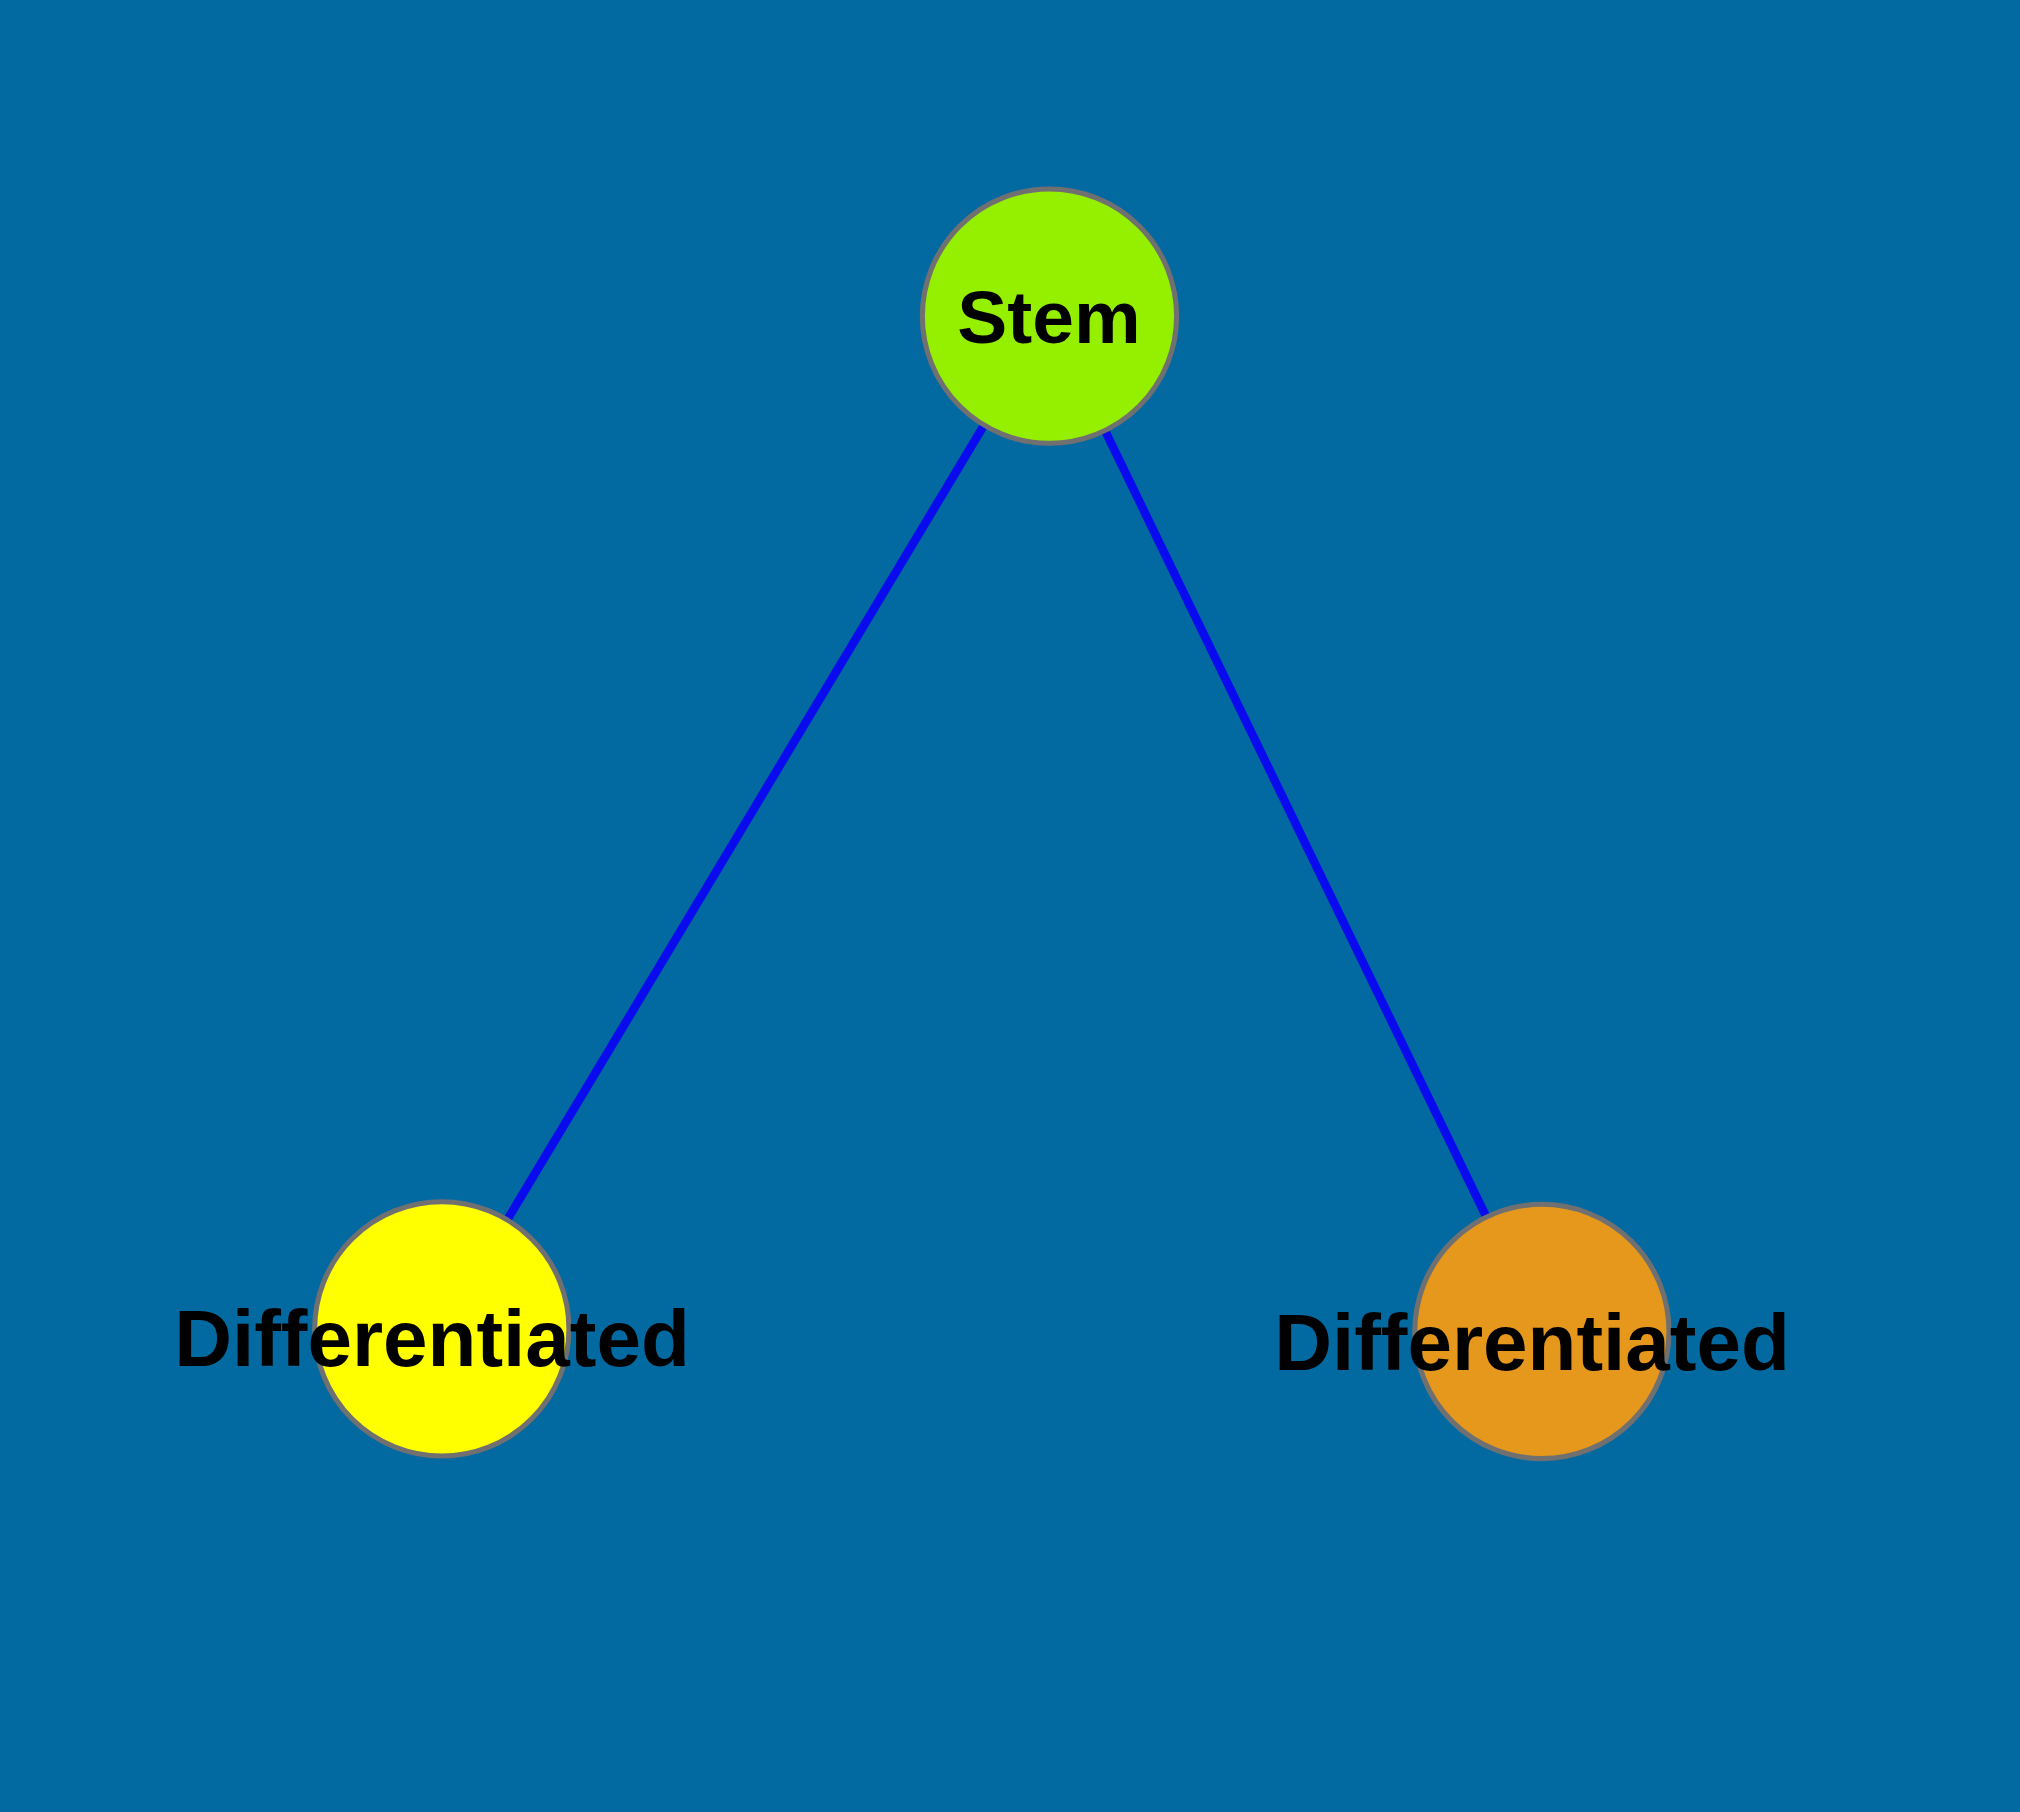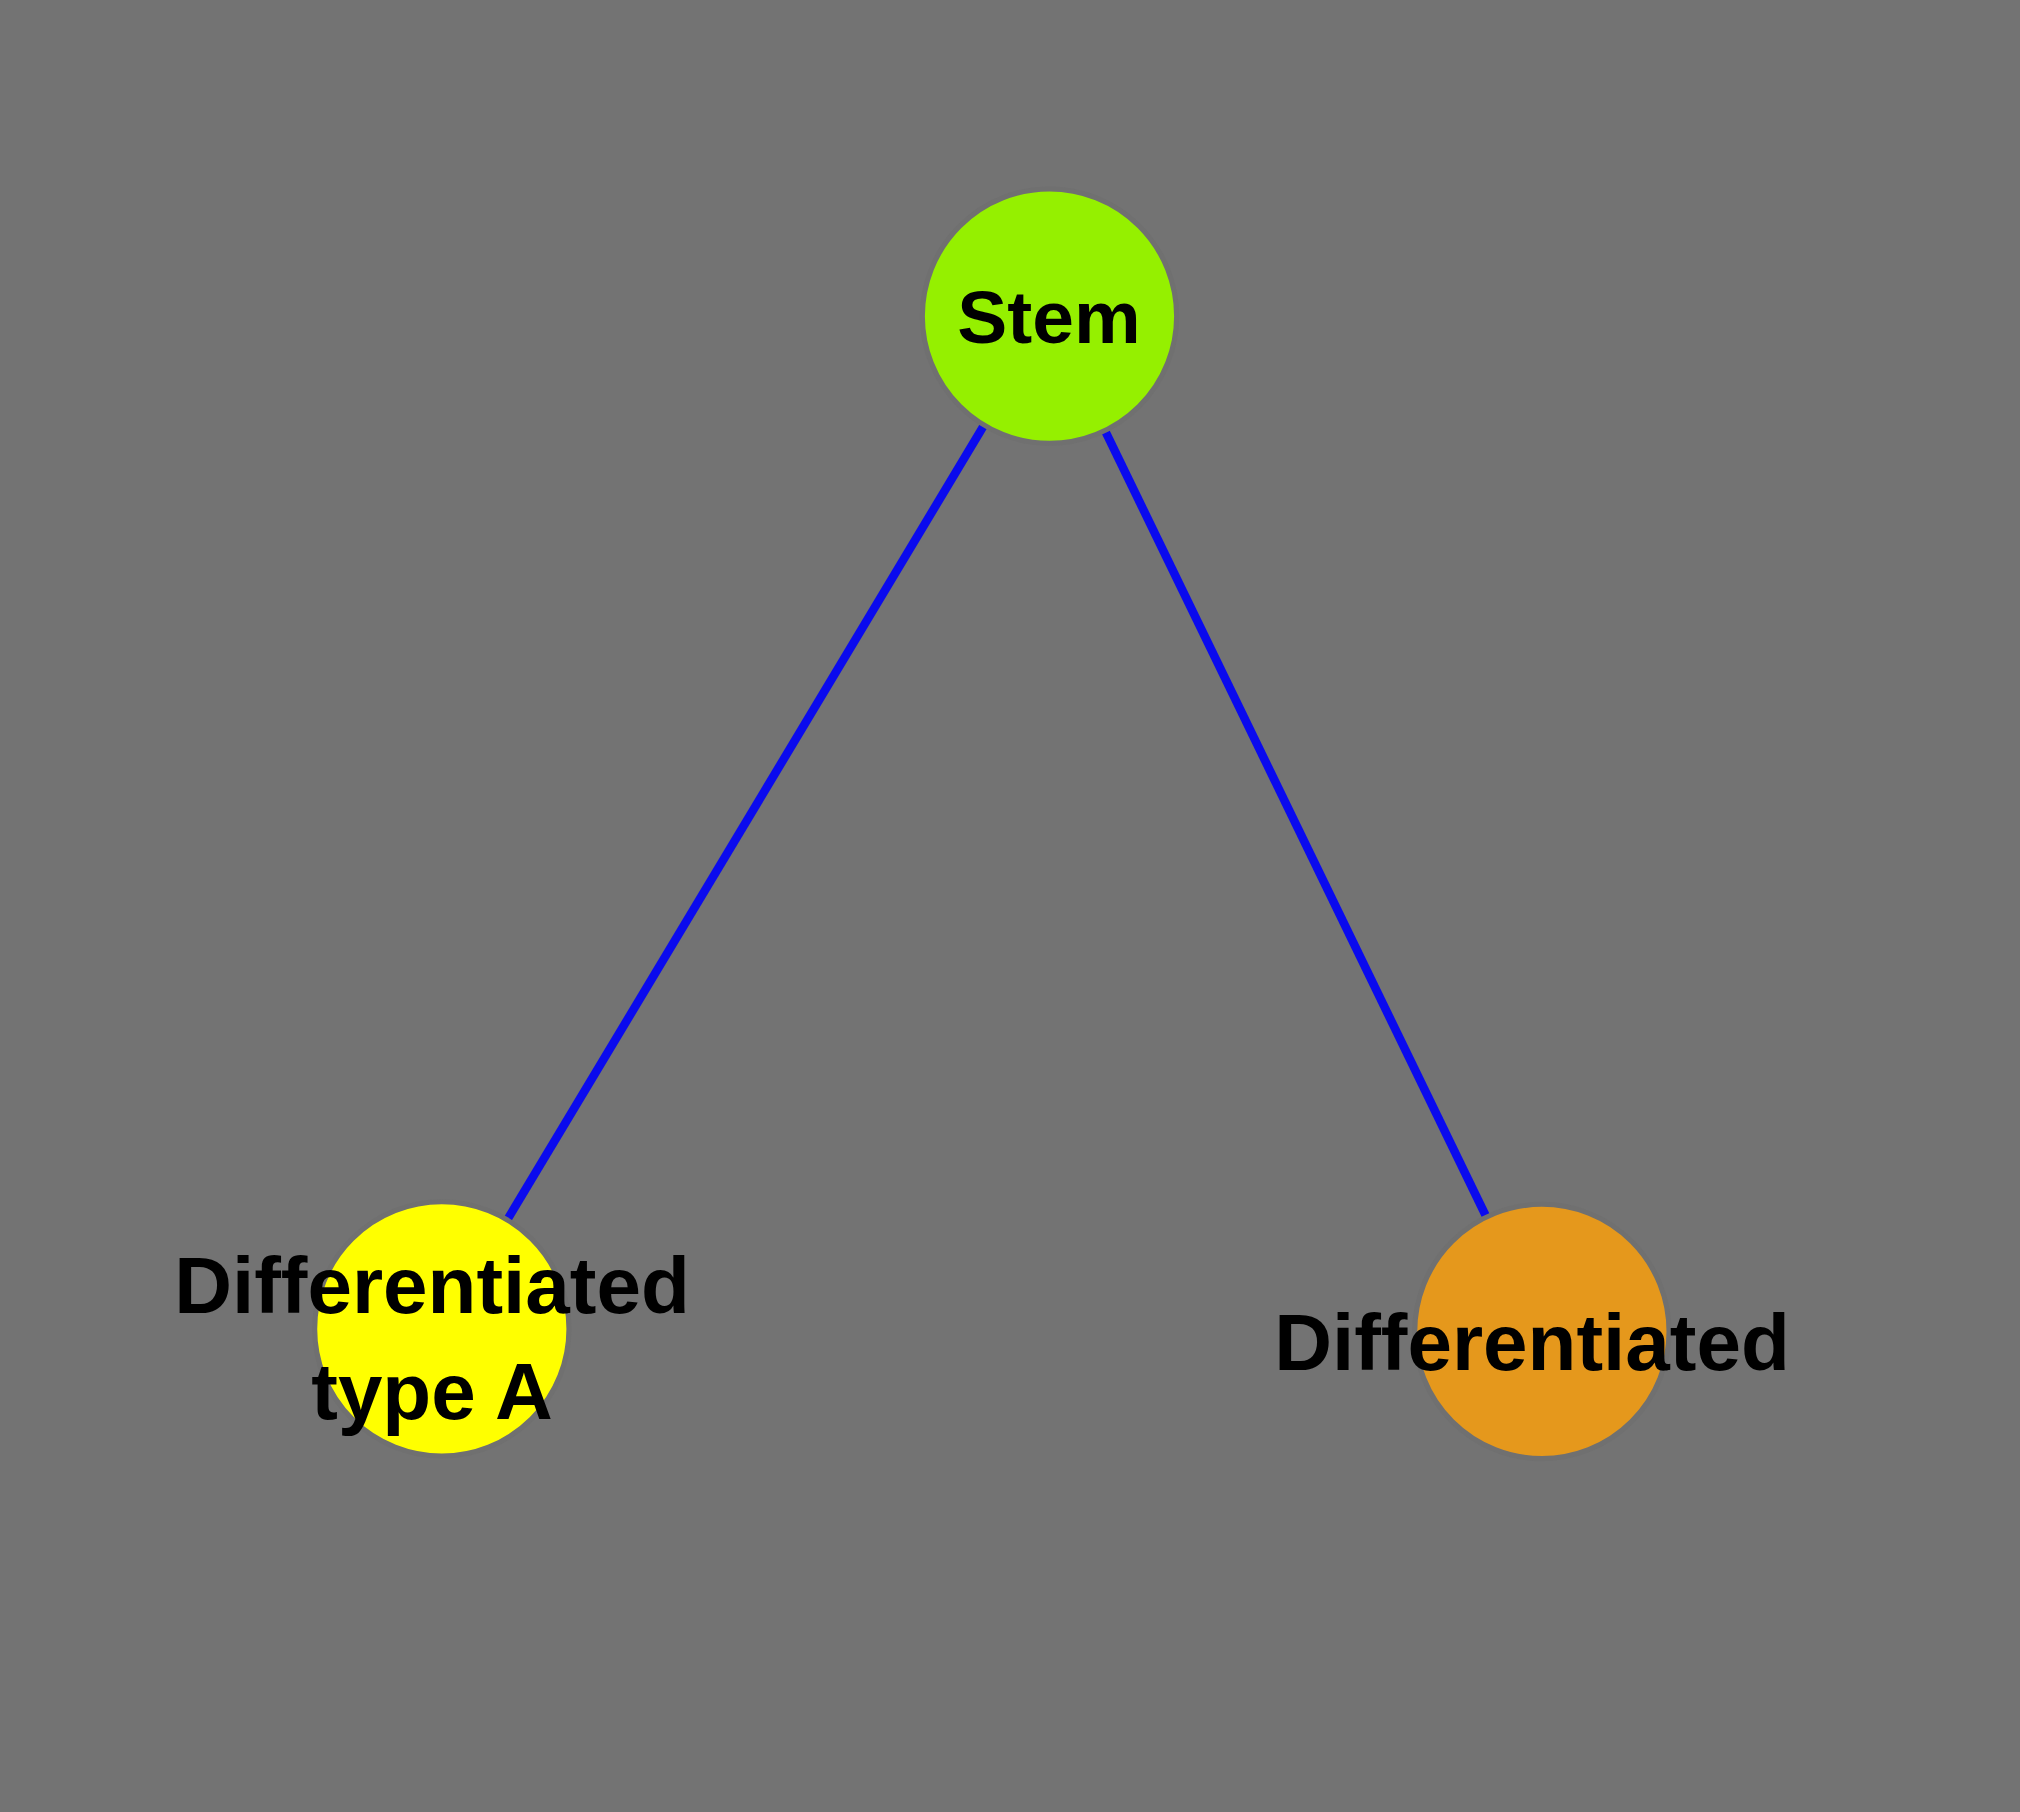--- a/index.html
+++ b/index.html
@@ -47,41 +47,40 @@
   }
   .type-b-label {
     left: 1532px;
     top: 1343px;
     font-size: 80px;
   }
 </style>
 </head>
 <body style="background: rgb(202, 202, 246);">
 
-<div class="canvas" style="background: #737373; color: rgb(0, 0, 0);">
+<div class="canvas" style="background: #0369a1; color: rgb(0, 0, 0);">
 
   <svg viewBox="0 0 2384 2138">
 
     <g stroke-width="10" fill="none" stroke="#0A0AEE">
       <line x1="1238" y1="373" x2="521" y2="1568"></line>
       <line x1="1238" y1="373" x2="1819" y2="1571"></line>
     </g>
 
     <g stroke-width="6" stroke="#707070">
       <circle cx="1238" cy="373" r="150" fill="#95F000"></circle>
       <circle cx="521" cy="1568" r="150" fill="#FFFF00"></circle>
       <circle cx="1819" cy="1571" r="150" fill="#E5981C"></circle>
     </g>
   </svg>
 
   <div class="node-label stem-label">Stem</div>
 
   <div class="node-label type-a-label">
     <div>Differentiated</div>
-    <div>type A</div>
   </div>
 
   <div class="node-label type-b-label">
     <div>Differentiated</div>
   </div>
 
 </div>
 
 
 </body></html>

